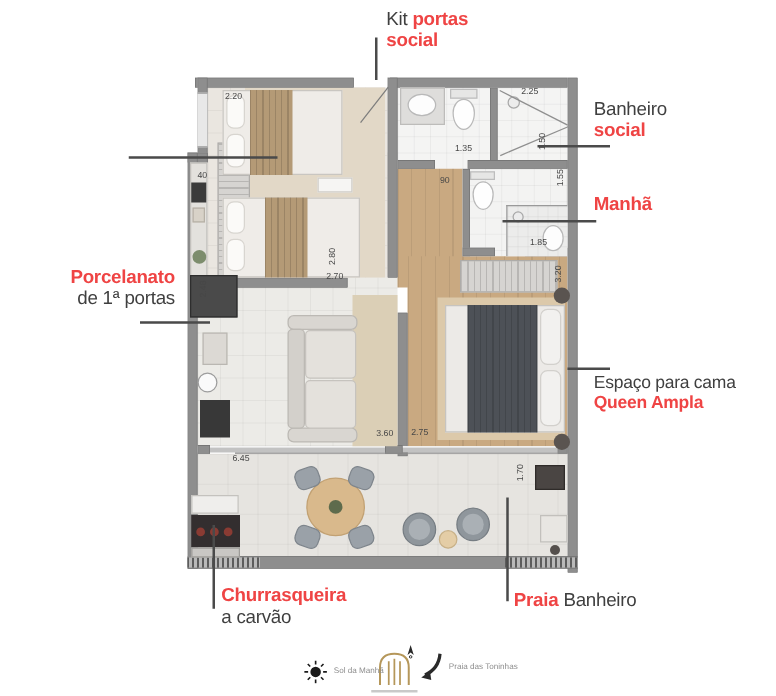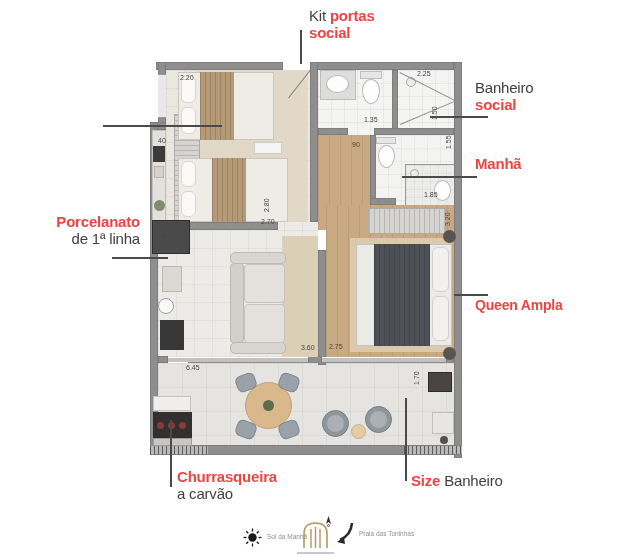--- a/index.html
+++ b/index.html
@@ -159,32 +159,33 @@
     <div><b>social</b></div>
   </div>
   <div class="callout" style="left:475px;top:80px">
     <div><span>Banheiro</span></div>
     <div><b>social</b></div>
   </div>
   <div class="callout" style="left:475px;top:156px">
     <b>Manhã</b>
   </div>
   <div class="callout" style="left:475px;top:298px;font-size:14px">
+    <div><span>Espaço para cama</span></div>
     <div><b>Queen Ampla</b></div>
   </div>
   <div class="callout" style="left:40px;top:214px;width:100px;text-align:right">
     <div><b>Porcelanato</b></div>
-    <div><span>de 1ª linha</span></div>
+    <div><span>de 1ª portas</span></div>
   </div>
   <div class="callout" style="left:177px;top:469px">
     <div><b>Churrasqueira</b></div>
     <div><span>a carvão</span></div>
   </div>
   <div class="callout" style="left:411px;top:473px">
-    <div><b class="gap">Size</b><span>Banheiro</span></div>
+    <div><b class="gap">Praia</b><span>Banheiro</span></div>
   </div>
 
   <div>
       <span class="dim" style="left: 180px; top: 74px;">2.20</span>
       <span class="dim" style="left: 417px; top: 70px;">2.25</span>
       <span class="dim" style="left: 364px; top: 116px;">1.35</span>
       <span class="dim" style="left: 352px; top: 141px;">90</span>
       <span class="dim rot" style="left: 431px; top: 120px;">1.50</span>
       <span class="dim rot" style="left: 445px; top: 149px;">1.55</span>
       <span class="dim" style="left: 424px; top: 191px;">1.85</span>

